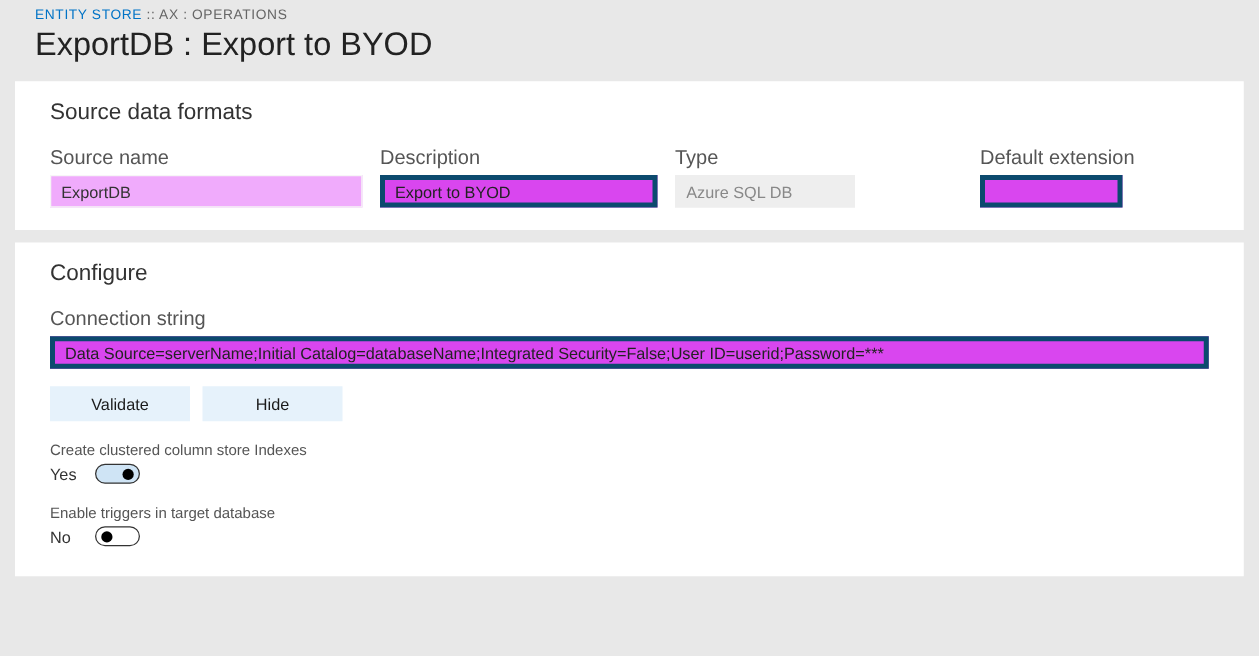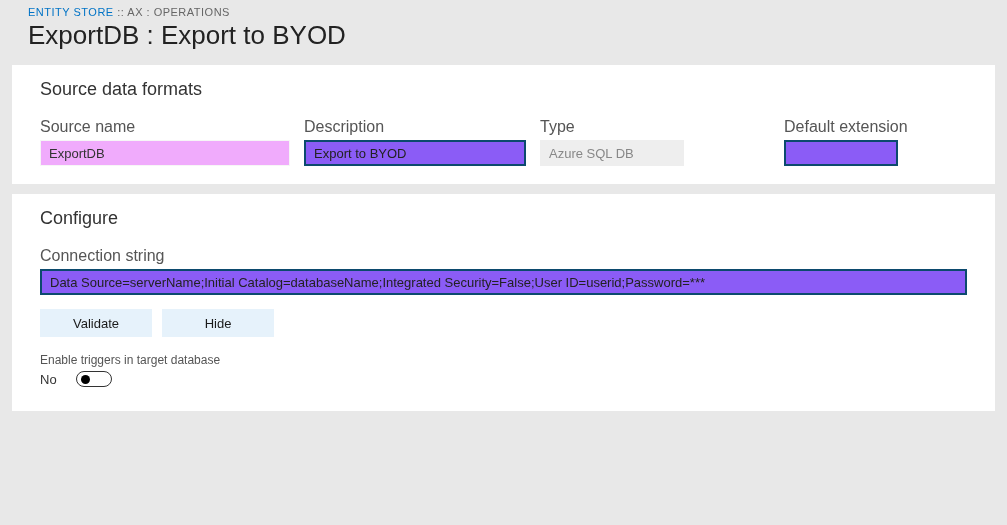--- a/index.html
+++ b/index.html
@@ -57,22 +57,22 @@
       flex: 0 0 auto;
     }
     .field-label {
       font-size: 16px;
       color: #555;
       margin-bottom: 4px;
     }
     .field-input {
       height: 26px;
       padding: 3px 8px;
-      border: 2px solid #0c4a6e;
-      background: #8b5cf6;
+      border: 4px solid #0c4a6e;
+      background: #d946ef;
       font-size: 13px;
       color: #222;
       font-family: inherit;
     }
     .field-input.readonly-light {
       background: #f0abfc;
       border: 1px solid #f6f6f6;
       color: #333;
     }
     .field-input.readonly-gray {
@@ -198,20 +198,29 @@
     <div class="field conn-full">
       <div class="field-label">Connection string</div>
       <input class="field-input conn-full" value="Data Source=serverName;Initial Catalog=databaseName;Integrated Security=False;User ID=userid;Password=***" style="">
     </div>
 
     <div class="btn-row">
       <button class="flatbtn">Validate</button>
       <button class="flatbtn">Hide</button>
     </div>
 
+    <div class="toggle-block">
+      <div class="toggle-caption">Create clustered column store Indexes</div>
+      <div class="toggle-line">
+        <span class="toggle-value">Yes</span>
+        <div class="toggle on">
+          <div class="toggle-knob"></div>
+        </div>
+      </div>
+    </div>
 
     <div class="toggle-block">
       <div class="toggle-caption">Enable triggers in target database</div>
       <div class="toggle-line">
         <span class="toggle-value">No</span>
         <div class="toggle off">
           <div class="toggle-knob"></div>
         </div>
       </div>
     </div>

